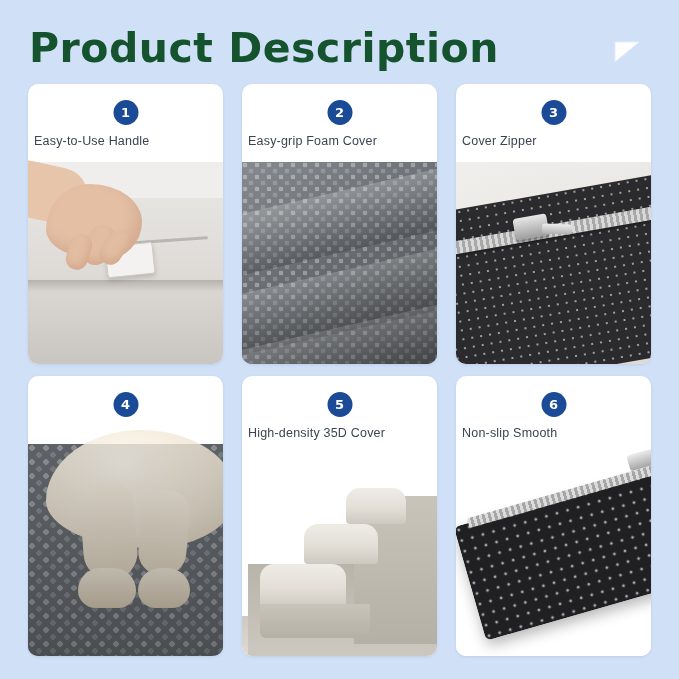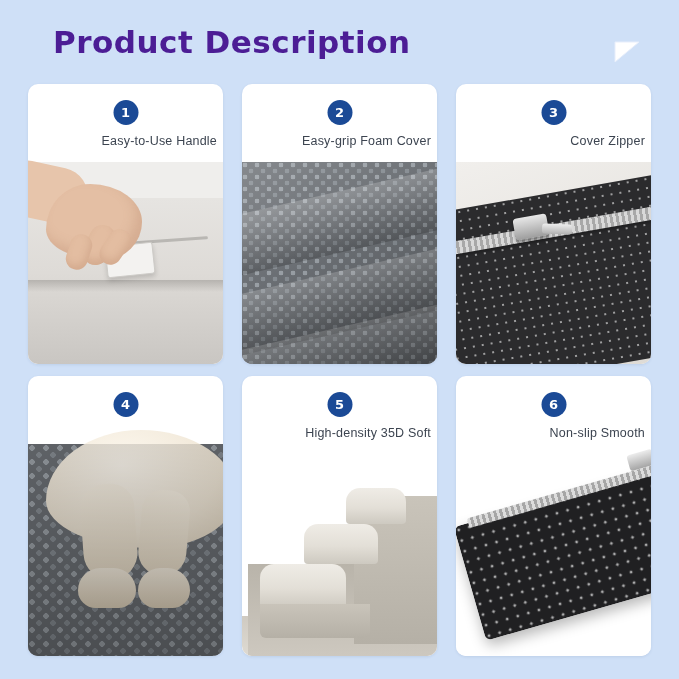--- a/index.html
+++ b/index.html
@@ -16,26 +16,25 @@
   .page {
     position: relative;
     width: 679px;
     height: 679px;
     box-sizing: border-box;
   }
   .title {
     position: absolute;
     left: 29px;
     top: 24px;
-    font-size: 31px;
+    font-size: 41px;
     font-weight: bold;
-    color: #4c1d95;
+    color: #14532d;
     letter-spacing: 0.5px;
     font-family: "DejaVu Sans", sans-serif;
-    margin-left: 24px;
   }
   .corner-mark {
     position: absolute;
     right: 38px;
     top: 40px;
     width: 28px;
     height: 24px;
   }
   .grid {
     position: absolute;
@@ -70,21 +69,21 @@
     align-items: center;
     justify-content: center;
     z-index: 3;
     font-family: "DejaVu Sans", sans-serif;
   }
   .caption {
     position: absolute;
     top: 50px;
     left: 0;
     right: 0;
-    text-align: right;
+    text-align: left;
     font-size: 12.5px;
     color: #3c4450;
     z-index: 3;
     padding: 0 6px;
     box-sizing: border-box;
     letter-spacing: 0.2px;
   }
   .photo {
     position: absolute;
     left: 0;
@@ -363,21 +362,21 @@
       <div class="photo c5-photo">
         <div class="c5-floor"></div>
         <div class="c5-base"></div>
         <div class="c5-side" style="left:112px; top:52px; width:84px; height:148px; border-radius:10px 0 0 0;"></div>
         <div class="c5-step" style="left:104px; top:44px; width:60px; height:36px;"></div>
         <div class="c5-step" style="left:62px; top:80px; width:74px; height:40px;"></div>
         <div class="c5-step" style="left:18px; top:120px; width:86px; height:44px;"></div>
         <div class="c5-side" style="left:18px; top:160px; width:110px; height:34px; border-radius:0 0 6px 6px;"></div>
       </div>
       <div class="badge">5</div>
-      <div class="caption">High-density 35D Soft</div>
+      <div class="caption">High-density 35D Cover</div>
     </div>
 
     <div class="card">
       <div class="photo c6-photo">
         <div class="c6-slab"></div>
         <div class="c6-zip"></div>
         <div class="c6-slider"></div>
       </div>
       <div class="badge">6</div>
       <div class="caption">Non-slip Smooth</div>

